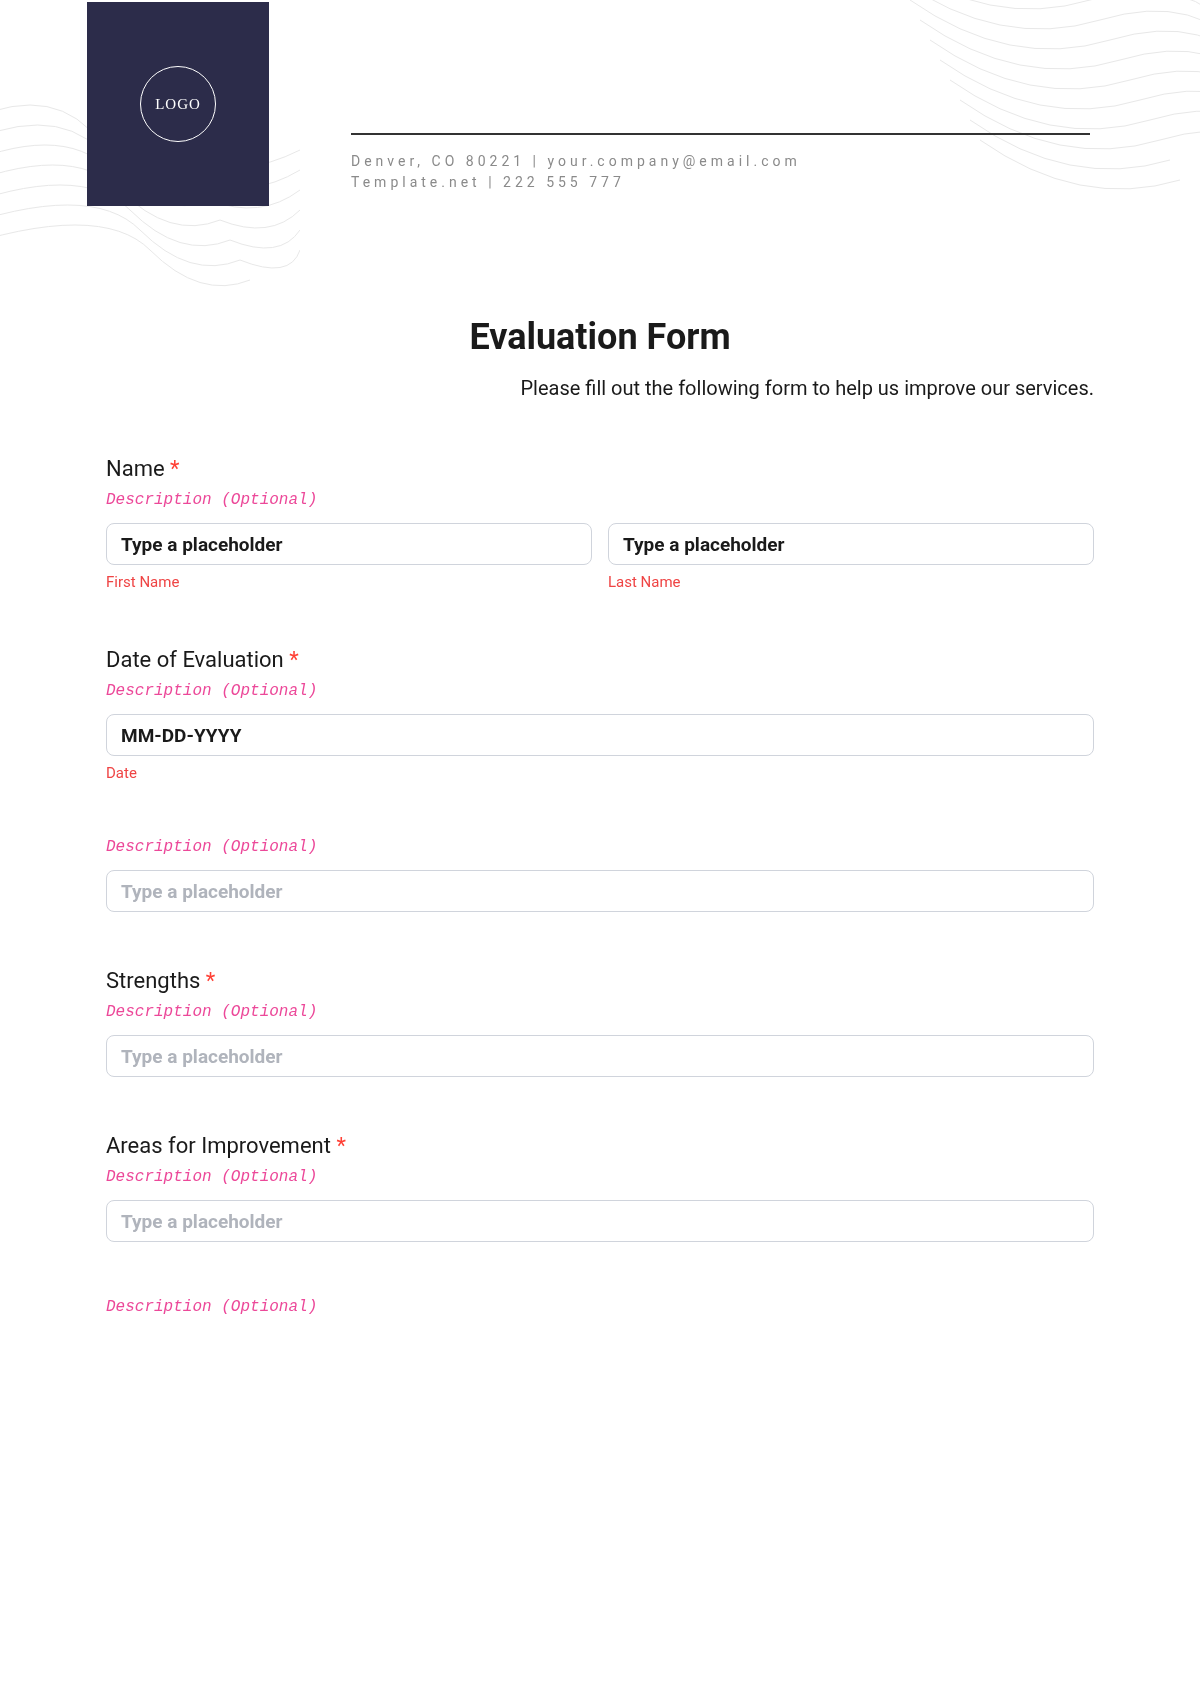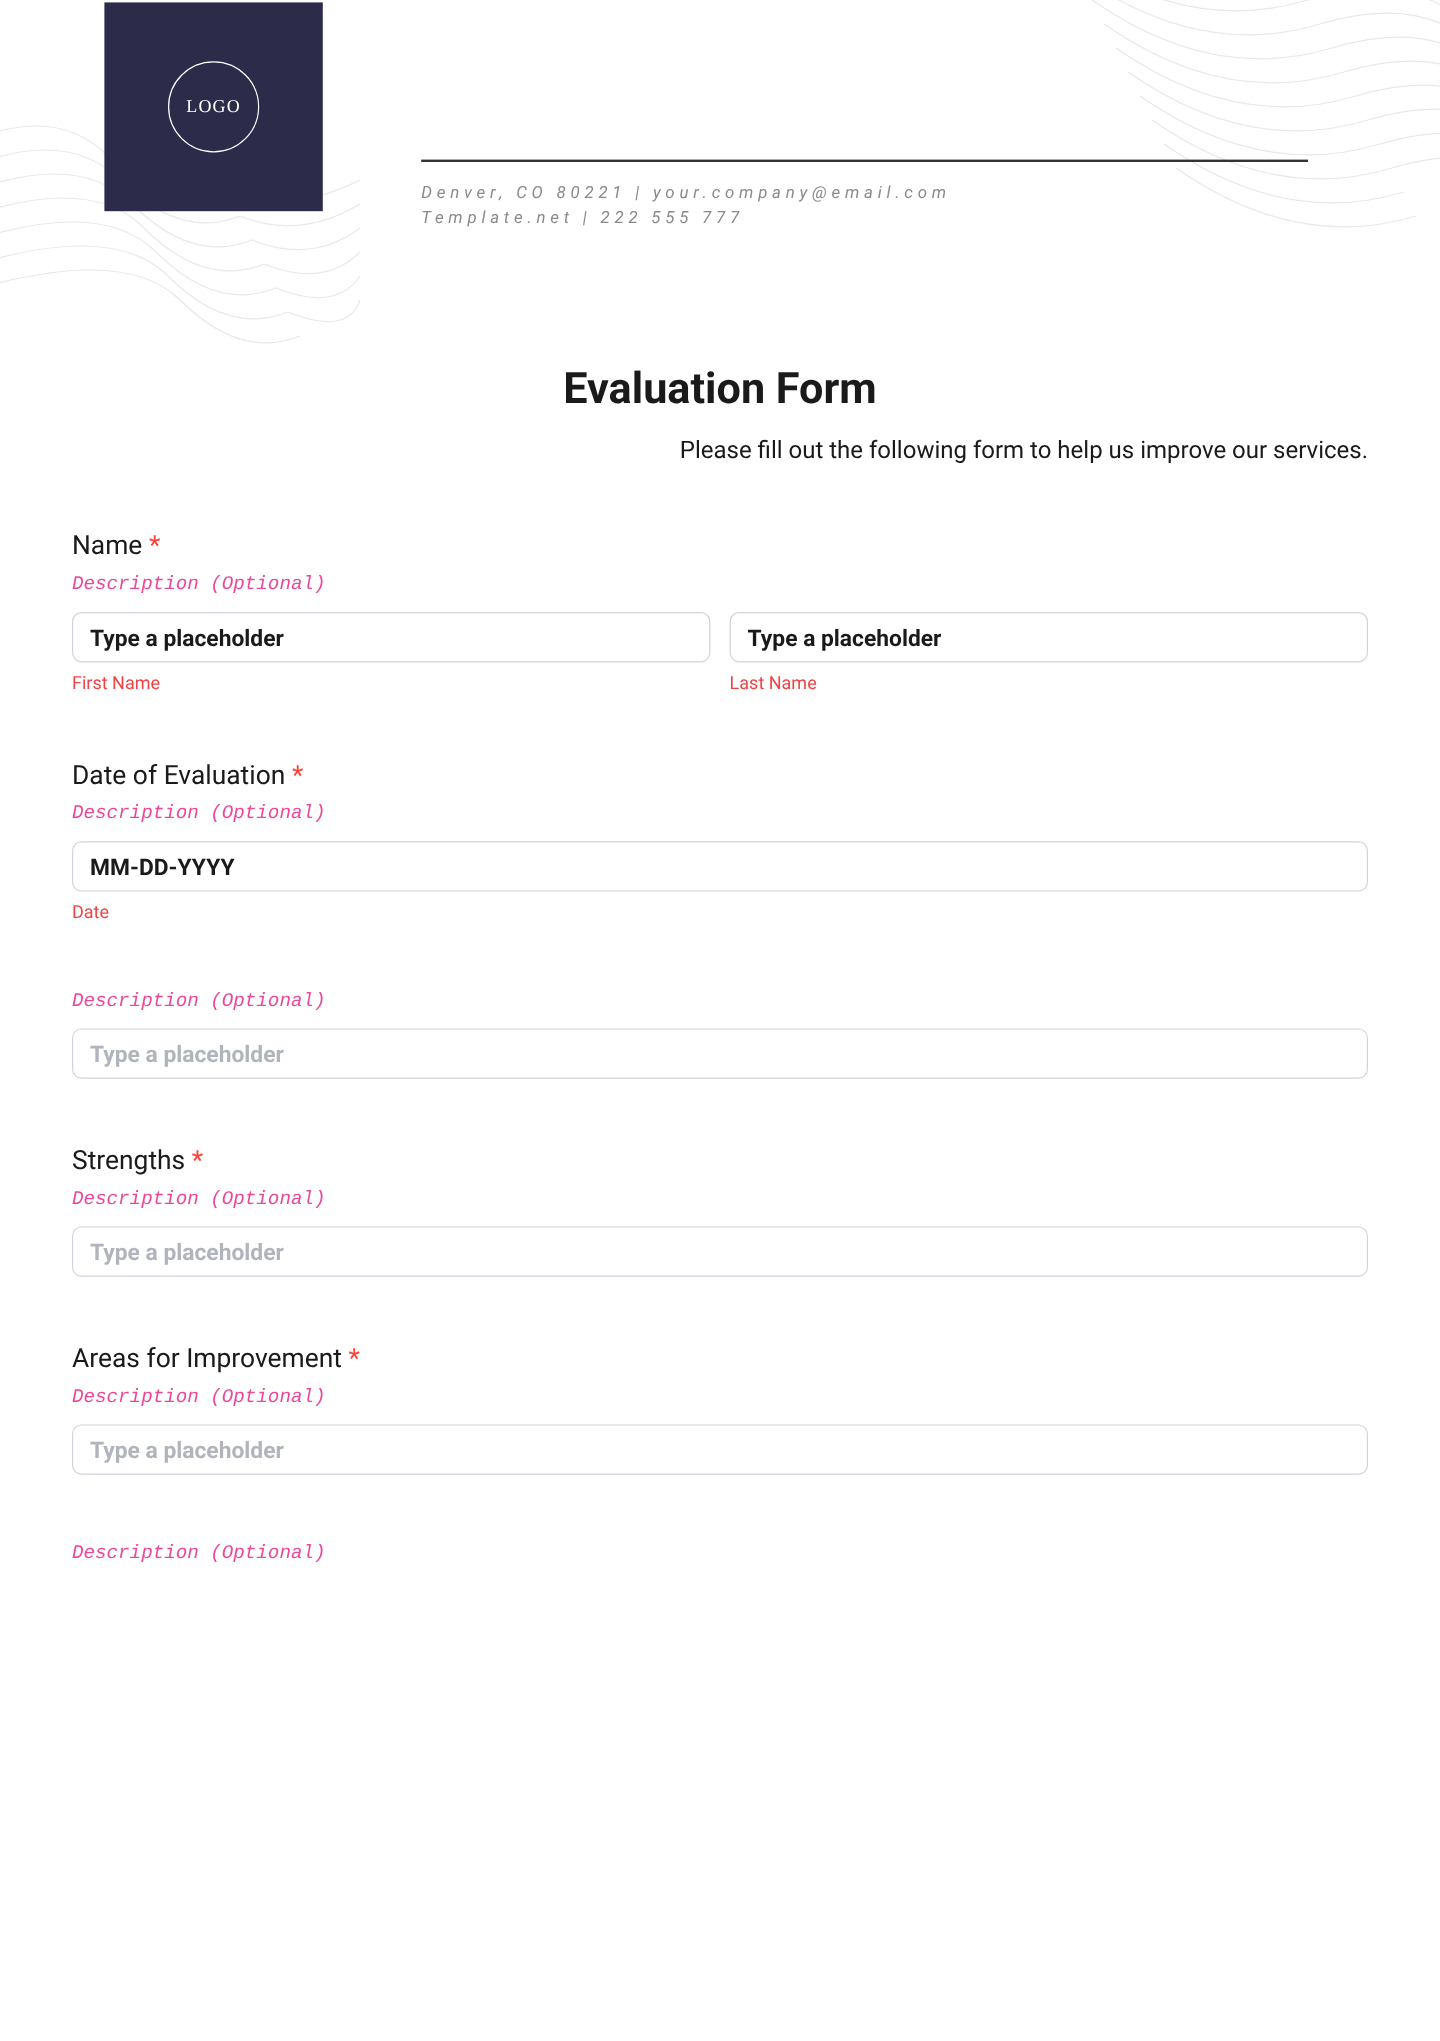--- a/index.html
+++ b/index.html
@@ -28,21 +28,21 @@
     z-index: 0;
   }
   .header {
     position: relative;
     z-index: 1;
     display: flex;
     align-items: flex-start;
   }
   .logo-box {
     width: 182px;
-    height: 174px;
+    height: 204px;
     background: #2c2c4a;
     margin-left: 87px;
     margin-top: 2px;
     display: flex;
     align-items: center;
     justify-content: center;
   }
   .logo-circle {
     width: 76px;
     height: 76px;
@@ -68,24 +68,23 @@
     border: none;
     border-top: 2px solid #333;
     margin-bottom: 16px;
     width: 100%;
   }
   .company-info {
     color: #8a8a8a;
     font-size: 14px;
     letter-spacing: 4px;
     line-height: 1.5;
-    font-style: italic;
   }
   .form-container {
-    padding: 0 60px;
+    padding: 0 106px;
     margin-top: 110px;
     position: relative;
     z-index: 1;
   }
   .form-title {
     text-align: center;
     font-size: 36px;
     font-weight: 700;
     color: #1a1a1a;
     margin-bottom: 18px;

